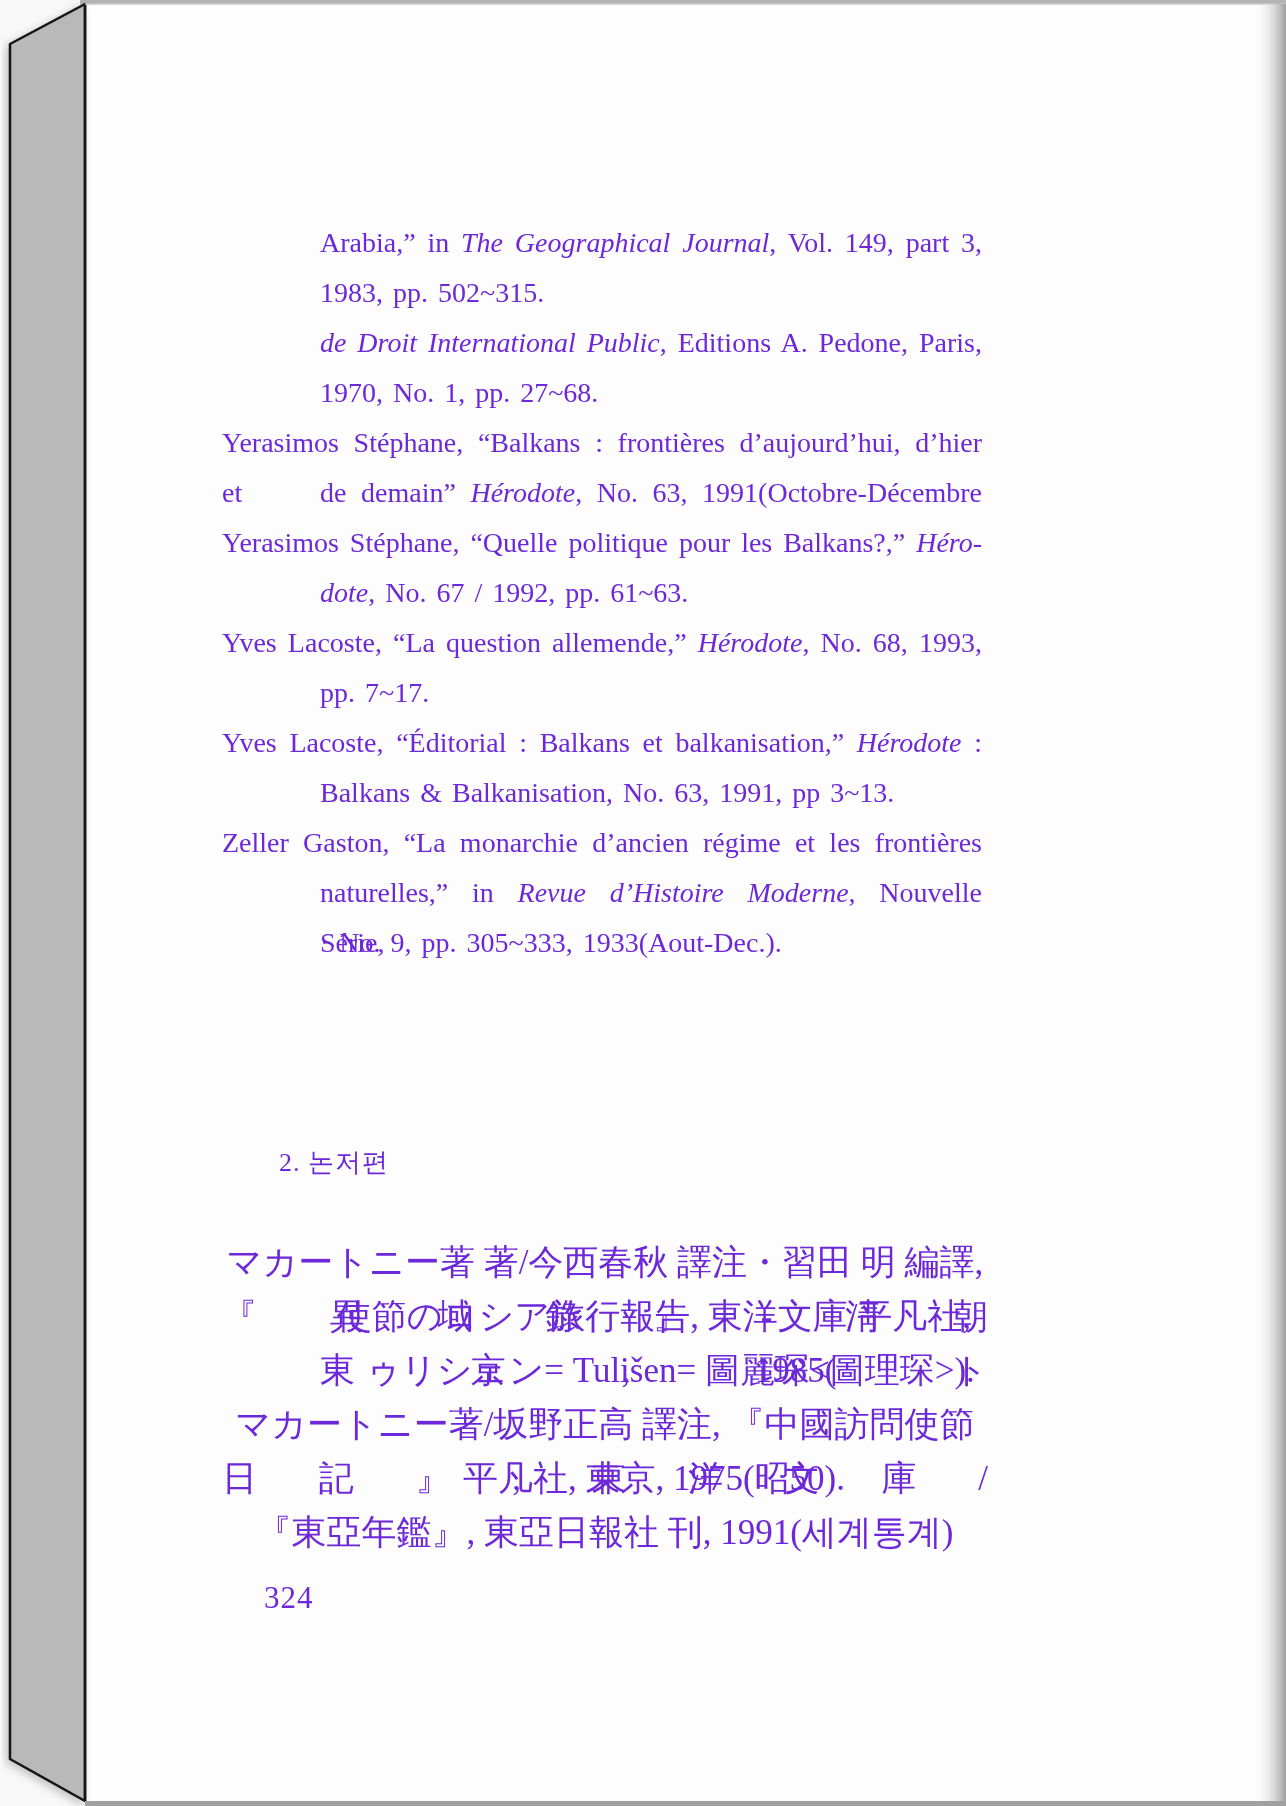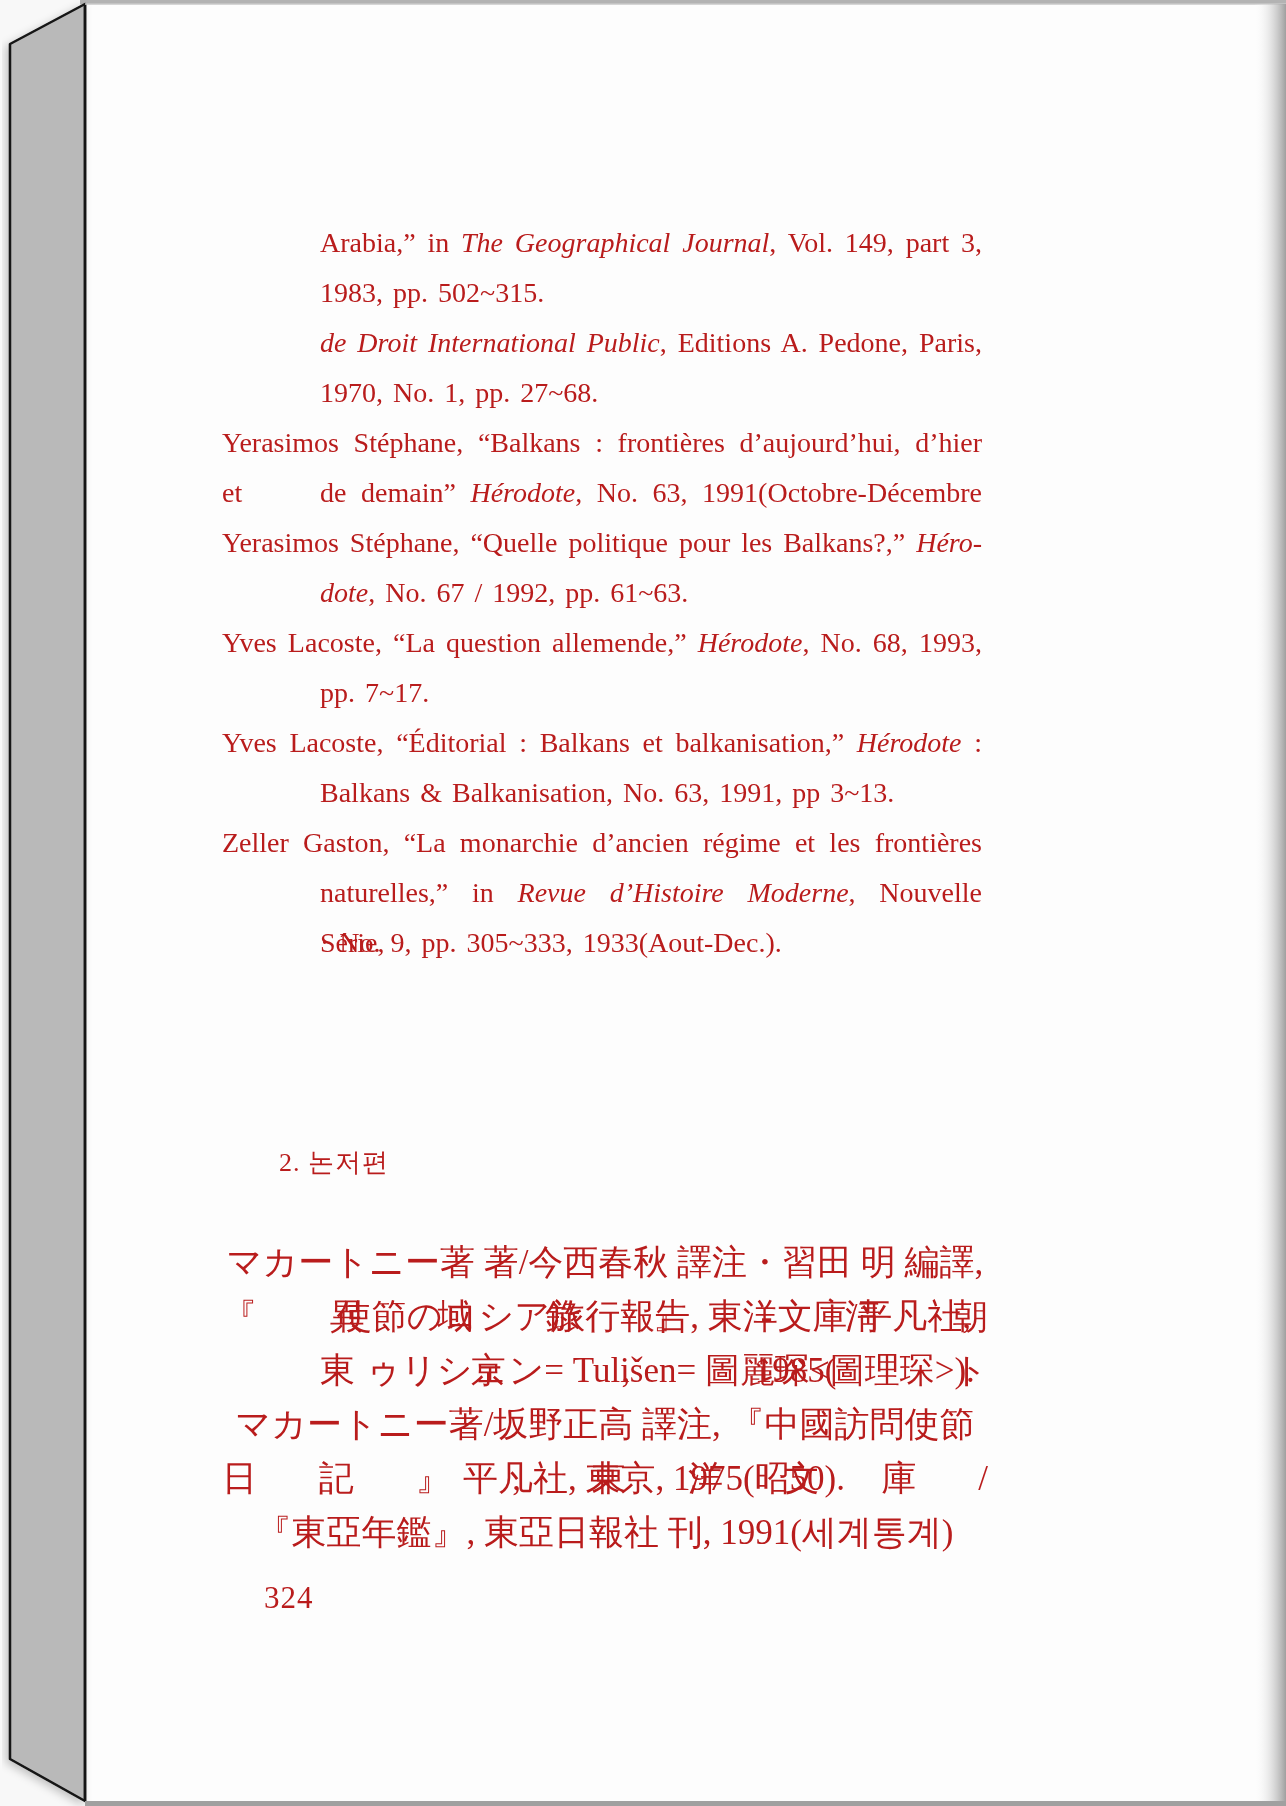--- a/index.html
+++ b/index.html
@@ -91,21 +91,21 @@
 
     <line x1="85" y1="4" x2="85" y2="1801" stroke="#141414" stroke-width="2.5"></line>
 
     <line x1="85" y1="4" x2="1286" y2="4" stroke="#c9c9c9" stroke-width="1.5"></line>
 
     <rect x="1254" y="4" width="32" height="1798" fill="url(#curl)"></rect>
 
     <rect x="85" y="1801" width="1201" height="5" fill="#a0a0a0"></rect>
   </svg>
 
-  <div id="sheet" style="color: #b91c1c;">
+  <div id="sheet" style="color: #6d28d9;">
 
     <div id="western-bib">
         <div class="bib-entry">
           <div class="bib-line indent-1 just"><span>Arabia,” in </span><span class="it">The Geographical Journal</span><span>, Vol. 149, part 3,</span></div>
           <div class="bib-line indent-1"><span>1983, pp. 502~315.</span></div>
         </div>
         <div class="bib-entry">
           <div class="bib-line indent-1 just"><span class="it">de Droit International Public</span><span>, Editions A. Pedone, Paris,</span></div>
           <div class="bib-line indent-1"><span>1970, No. 1, pp. 27~68.</span></div>
         </div>

